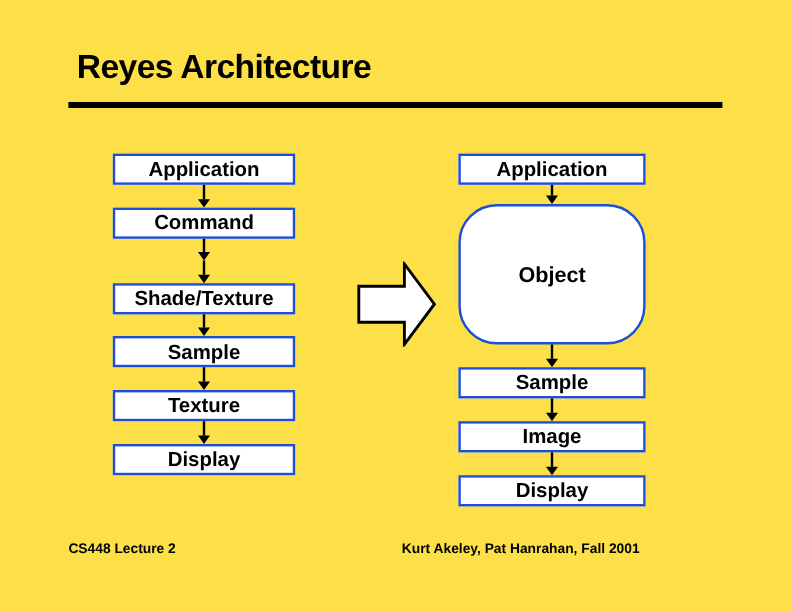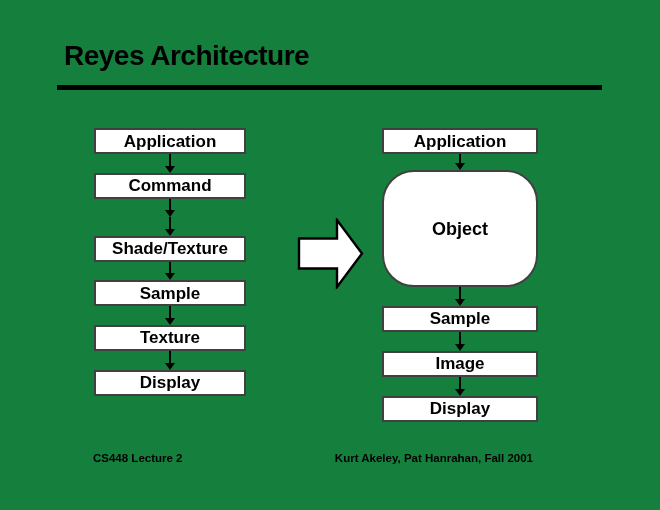--- a/index.html
+++ b/index.html
@@ -1,19 +1,19 @@
 <!DOCTYPE html>
 <html><head>
 <meta charset="utf-8">
 <style>
   html, body { margin: 0; padding: 0; background: #ffffff; }
   .slide {
     position: relative;
     width: 660px; height: 510px;
-    background: #15803d;
+    background: #fde047;
     font-family: "Liberation Sans", sans-serif;
     color: #000;
     overflow: hidden;
   }
   .title {
     position: absolute;
     left: 64px; top: 40px;
     font-size: 28px;
     font-weight: bold;
     letter-spacing: -0.5px;
@@ -30,21 +30,21 @@
     position: absolute;
     display: flex;
     flex-direction: column;
     align-items: center;
   }
   .pipeline.left  { left: 94px;  top: 128px; width: 152px; }
   .pipeline.right { left: 382px; top: 128px; width: 156px; }
   .box {
     box-sizing: border-box;
     width: 100%; height: 26px;
-    border: 2px solid #404040;
+    border: 2px solid #1d4ed8;
     background: #fff;
     display: flex; align-items: center; justify-content: center;
     font-weight: bold;
     font-size: 17px;
     white-space: nowrap;
     line-height: 1;
   }
   .box.tall { height: 117px; font-size: 18px; border-radius: 32px; }
   .connector {
     height: 18.6px;
@@ -61,21 +61,20 @@
   }
   .block-arrow {
     position: absolute;
     left: 297px; top: 218px;
   }
   .footer-left {
     position: absolute;
     left: 57px; top: 452px;
     font-size: 11.5px; font-weight: bold;
     white-space: nowrap;
-    margin-left: 36px;
   }
   .footer-right {
     position: absolute;
     right: 127px; top: 452px;
     font-size: 11.5px; font-weight: bold;
     white-space: nowrap;
   }
 </style>
 </head>
 <body>

